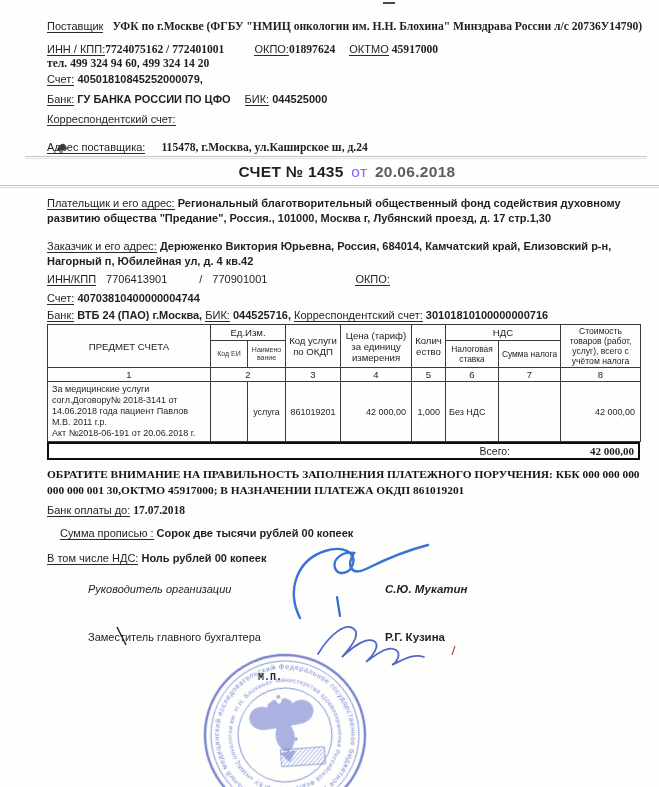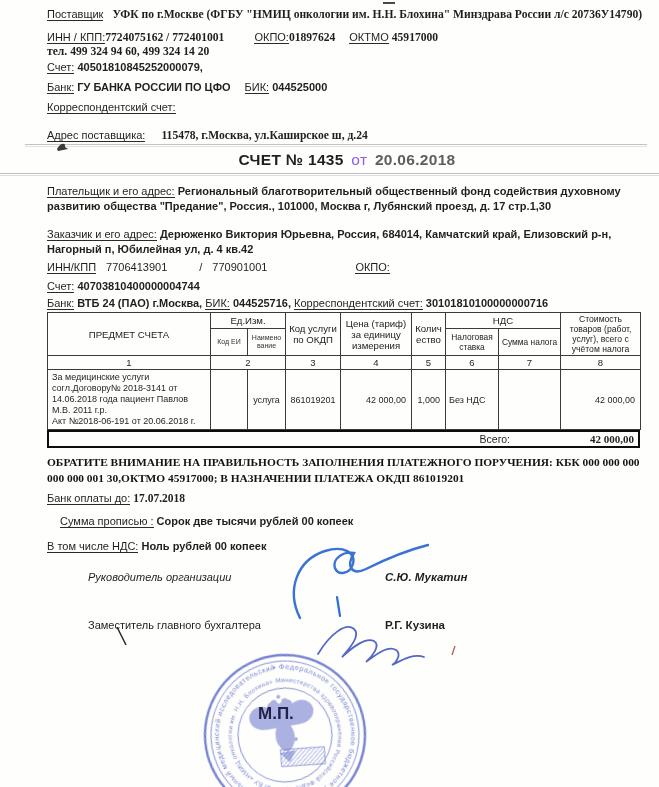--- a/index.html
+++ b/index.html
@@ -9,21 +9,21 @@
     background:#fefefd; overflow:hidden;
     font-family:"Liberation Sans", sans-serif; color:#1f1f1f;
   }
   .content { padding:0 12px 0 47px; }
   p { margin:0; }
   .nw { white-space:nowrap; }
   .u { border-bottom:1px solid #2a2a2a; padding-bottom:0px; }
   .serifb { font-family:"Liberation Serif", serif; font-weight:bold; }
   .sansb { font-weight:bold; }
 
-  .l1 { margin-top:8px; font-size:11px; }
+  .l1 { margin-top:20px; font-size:11px; }
   .l1 .serifb { font-size:11.6px; }
   .row2 { margin-top:10px; font-size:11px; }
   .row2 .serifb { font-size:11.6px; }
   .phone { margin-top:1px; }
   .acct  { margin-top:3px; font-size:11px; }
   .bankl { margin-top:8px; font-size:11px; }
   .corr  { margin-top:8px; font-size:11px; }
   .addr  { margin-top:16px; font-size:11px; }
 
   .rule1 { height:3px; border-top:1px solid #c3c3c3; border-bottom:1px solid #e2e2e2; margin:2px 0 0 -22px; }
@@ -61,21 +61,21 @@
   .due .serifb { font-size:11.5px; }
   .sumw { margin-top:11px; margin-left:13px; font-size:11px; }
   .vatw { margin-top:13px; font-size:11px; }
 
   .sigrow { position:relative; font-size:11px; height:15px; }
   .sig1 { margin-top:19px;font-style:italic; }
   .sig2 { margin-top:33px; }
   .sigrow .role { margin-left:41px; }
   .sigrow .name { position:absolute; left:338px; top:0; font-weight:bold; font-size:11.5px; }
 
-  .mp { position:absolute; left:258px; top:704px; font-weight:bold; font-size:17px; color:#23234a; z-index:5; }
+  .mp { position:absolute; left:258px; top:672px; font-weight:bold; font-size:10px; color:#23234a; z-index:5;font-family:Liberation Mono, monospace; }
   .stamp { position:absolute; left:196px; top:646px; z-index:3; }
   .overlay { position:absolute; left:0; top:0; z-index:6; pointer-events:none; }
 </style>
 </head>
 <body>
 
 <div class="page">
   <div class="content">
 
     <p class="l1 nw"><span class="u">Поставщик</span>&nbsp;&nbsp; <span class="serifb">УФК по г.Москве (ФГБУ "НМИЦ онкологии им. Н.Н. Блохина" Минздрава России л/с 20736У14790)</span></p>

